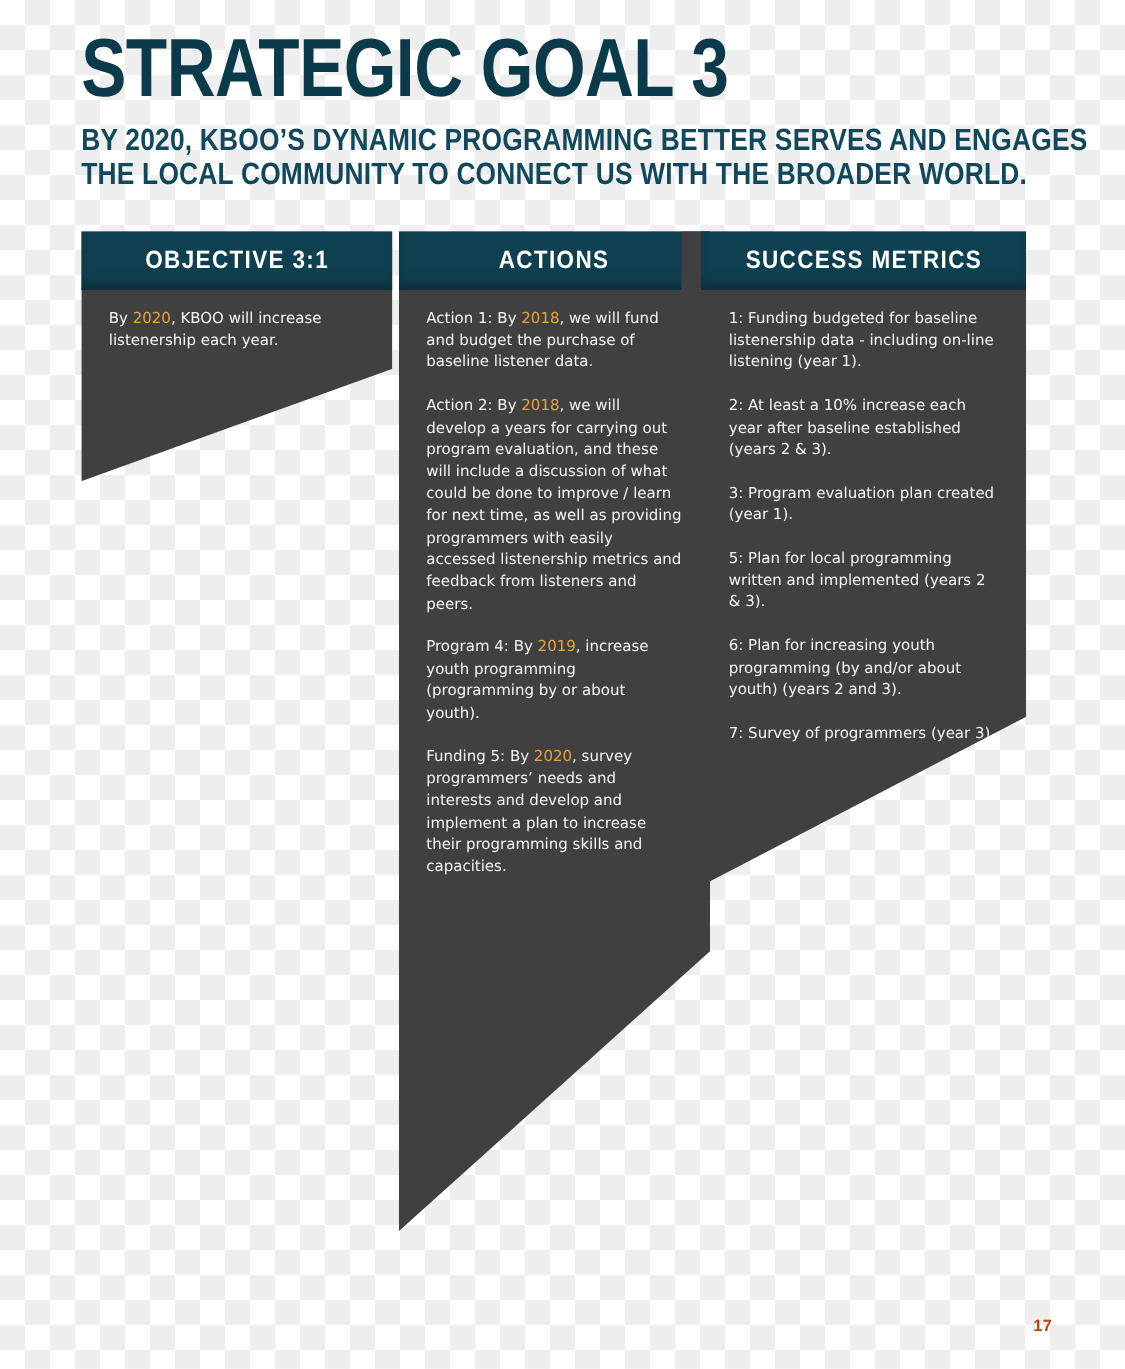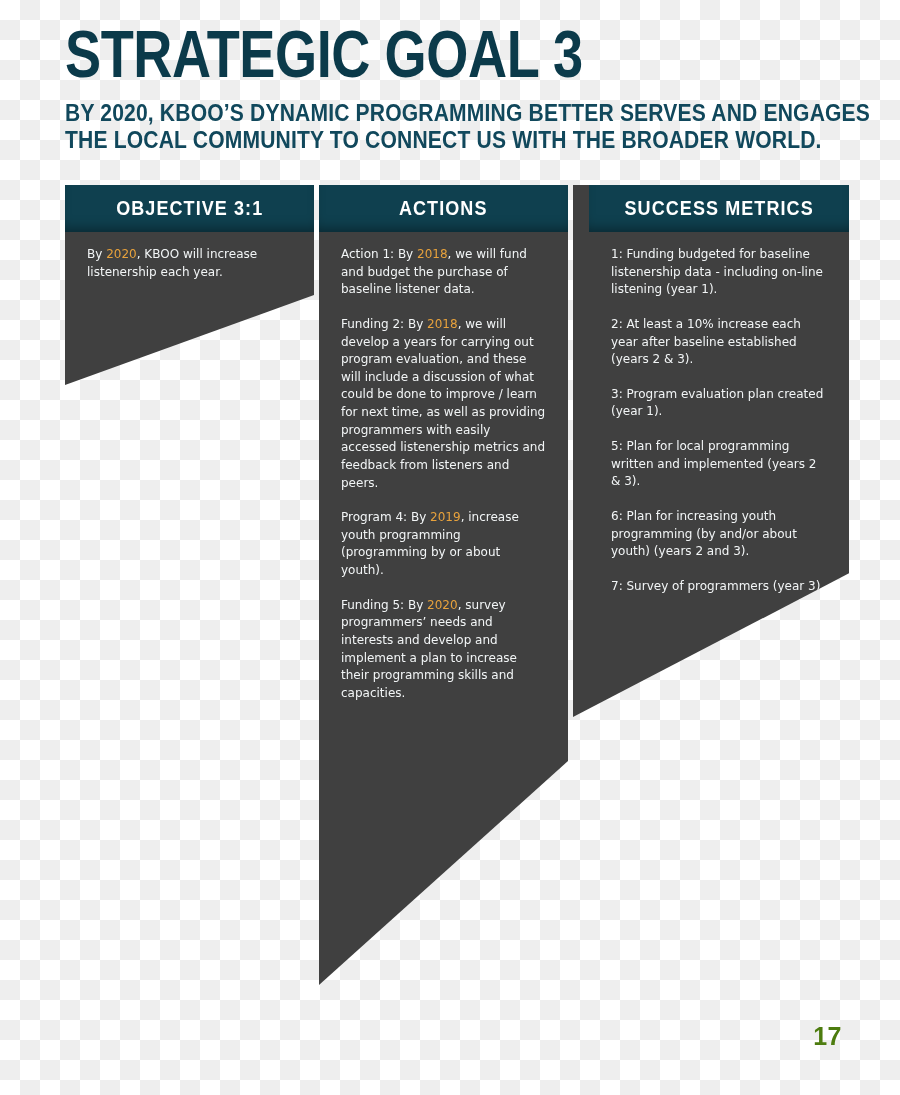--- a/index.html
+++ b/index.html
@@ -78,21 +78,21 @@
     
     clip-path: polygon(0 0, 100% 0, 100% 55%, 0 100%);
   }
   .panel.p1 {
     left: 254px;
     width: 249px;
     height: 800px;
     clip-path: polygon(0 0, 100% 0, 100% 72%, 0 100%);
   }
   .panel.p2 {
-    left: 508px;
+    left: 480px;
     width: 260px;
     height: 532px;
     clip-path: polygon(0 0, 100% 0, 100% 73%, 0 100%);
     padding-left: 16px;
   }
 
   .panel-head {
     height: 47px;
     display: flex;
     align-items: center;
@@ -118,25 +118,25 @@
     color: #f2f5f6;
   }
   .para { margin: 0 0 17px 0; }
   .para:last-child { margin-bottom: 0; }
   .yr { color: #e8a23c; }
 
   
   #page-number {
     position: absolute;
     right: 58px;
-    bottom: 44px;
+    bottom: 27px;
     font-family: "Liberation Sans Narrow", "Liberation Sans", sans-serif;
     font-weight: bold;
-    font-size: 25px;
-    color: #4d7c0f;
+    font-size: 13px;
+    color: #c2410c;
     letter-spacing: 0.5px;
   }
 </style>
 </head>
 <body>
 
 <div id="page-head">
   <h1 class="goal-title">STRATEGIC GOAL 3</h1>
   <div class="goal-sub">
     <span>BY 2020, KBOO’S DYNAMIC PROGRAMMING BETTER SERVES AND ENGAGES</span>
@@ -154,21 +154,21 @@
         <p class="para"><span>By </span><span class="yr">2020</span><span>, KBOO will increase listenership each year.</span></p>
       </div>
   </section>
 
   <section class="panel p1">
     <div class="panel-head">
       <div class="panel-head-text">ACTIONS</div>
     </div>
     <div class="panel-body">
         <p class="para"><span>Action 1: By </span><span class="yr">2018</span><span>, we will fund and budget the purchase of baseline listener data.</span></p>
-        <p class="para"><span>Funding 2: By </span><span class="yr">2018</span><span>, we will develop a years for carrying out program evaluation, and these will include a discussion of what could be done to improve / learn for next time, as well as providing programmers with easily accessed listenership metrics and feedback from listeners and peers.</span></p>
+        <p class="para"><span>Action 2: By </span><span class="yr">2018</span><span>, we will develop a years for carrying out program evaluation, and these will include a discussion of what could be done to improve / learn for next time, as well as providing programmers with easily accessed listenership metrics and feedback from listeners and peers.</span></p>
         <p class="para"><span>Program 4: By </span><span class="yr">2019</span><span>, increase youth programming (programming by or about youth).</span></p>
         <p class="para"><span>Funding 5: By </span><span class="yr">2020</span><span>, survey programmers’ needs and interests and develop and implement a plan to increase their programming skills and capacities.</span></p>
       </div>
   </section>
 
   <section class="panel p2">
     <div class="panel-head">
       <div class="panel-head-text">SUCCESS METRICS</div>
     </div>
     <div class="panel-body">

